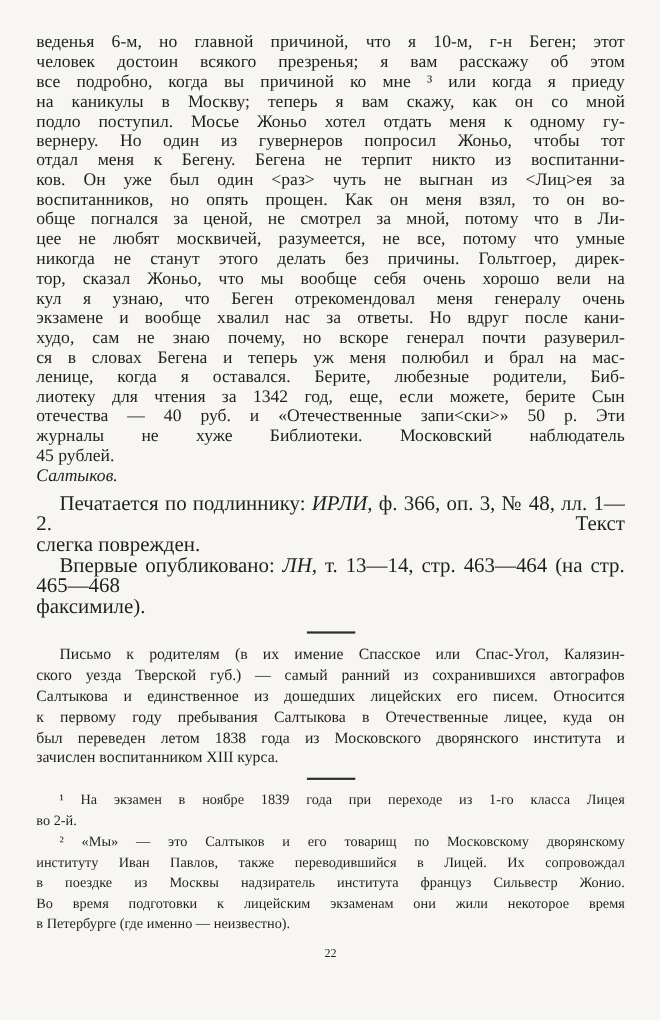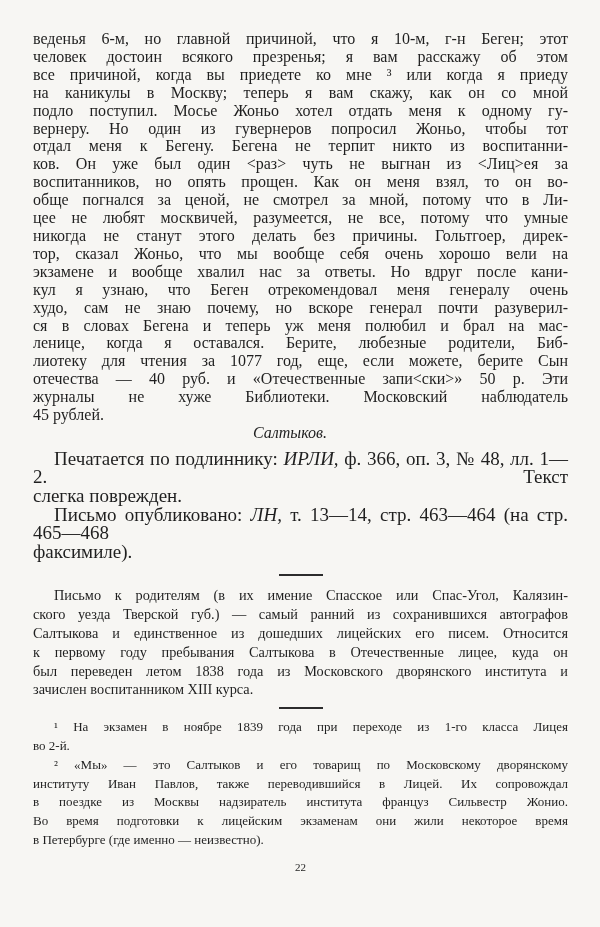--- a/index.html
+++ b/index.html
@@ -37,21 +37,21 @@
   }
   .closing-line {
     font-size: 16px;
     line-height: 17.9px;
     margin-top: 5px;
     text-indent: 21px;
   }
   .signature-line {
     font-size: 16px;
     line-height: 17.9px;
-    text-align: center;
+    text-align: left;
     padding-right: 21px;
     font-style: italic;
   }
   .imprint {
     margin-top: 8px;
     font-size: 19px;
     line-height: 18.6px;
   }
   .em { font-style: italic; }
   .rule {
@@ -79,52 +79,52 @@
   }
 </style>
 </head>
 <body>
 
 <div class="page">
 
   <div class="letter-body">
       <div class="tline">веденья 6-м, но главной причиной, что я 10-м, г-н Беген; этот</div>
       <div class="tline">человек достоин всякого презренья; я вам расскажу об этом</div>
-      <div class="tline">все причиной, когда вы приедете ко мне ³ или когда я приеду</div>
+      <div class="tline">все подробно, когда вы причиной ко мне ³ или когда я приеду</div>
       <div class="tline">на каникулы в Москву; теперь я вам скажу, как он со мной</div>
       <div class="tline">подло поступил. Мосье Жоньо хотел отдать меня к одному гу-</div>
       <div class="tline">вернеру. Но один из гувернеров попросил Жоньо, чтобы тот</div>
       <div class="tline">отдал меня к Бегену. Бегена не терпит никто из воспитанни-</div>
       <div class="tline">ков. Он уже был один &lt;раз&gt; чуть не выгнан из &lt;Лиц&gt;ея за</div>
       <div class="tline">воспитанников, но опять прощен. Как он меня взял, то он во-</div>
       <div class="tline">обще погнался за ценой, не смотрел за мной, потому что в Ли-</div>
       <div class="tline">цее не любят москвичей, разумеется, не все, потому что умные</div>
       <div class="tline">никогда не станут этого делать без причины. Гольтгоер, дирек-</div>
       <div class="tline">тор, сказал Жоньо, что мы вообще себя очень хорошо вели на</div>
+      <div class="tline">кул я узнаю, что Беген отрекомендовал меня генералу очень</div>
       <div class="tline">экзамене и вообще хвалил нас за ответы. Но вдруг после кани-</div>
-      <div class="tline">кул я узнаю, что Беген отрекомендовал меня генералу очень</div>
       <div class="tline">худо, сам не знаю почему, но вскоре генерал почти разуверил-</div>
       <div class="tline">ся в словах Бегена и теперь уж меня полюбил и брал на мас-</div>
       <div class="tline">ленице, когда я оставался. Берите, любезные родители, Биб-</div>
-      <div class="tline">лиотеку для чтения за 1077 год, еще, если можете, берите Сын</div>
+      <div class="tline">лиотеку для чтения за 1342 год, еще, если можете, берите Сын</div>
       <div class="tline">отечества — 40 руб. и «Отечественные запи&lt;ски&gt;» 50 р. Эти</div>
       <div class="tline">журналы не хуже Библиотеки. Московский наблюдатель</div>
       <div class="tline last">45 рублей.</div>
     </div>
 
 
   <div class="signature-line">Салтыков.</div>
 
   <div class="imprint">
     <div class="tline ind">
       <span>Печатается по подлиннику: </span><span class="em">ИРЛИ,</span><span> ф. 366, оп. 3, № 48, лл. 1—2. Текст</span>
     </div>
     <div class="tline last">слегка поврежден.</div>
     <div class="tline ind">
-      <span>Письмо опубликовано: </span><span class="em">ЛН,</span><span> т. 13—14, стр. 463—464 (на стр. 465—468</span>
+      <span>Впервые опубликовано: </span><span class="em">ЛН,</span><span> т. 13—14, стр. 463—464 (на стр. 465—468</span>
     </div>
     <div class="tline last">факсимиле).</div>
   </div>
 
   <div class="rule rule-1"></div>
 
   <div class="commentary">
       <div class="tline ind">Письмо к родителям (в их имение Спасское или Спас-Угол, Калязин-</div>
       <div class="tline">ского уезда Тверской губ.) — самый ранний из сохранившихся автографов</div>
       <div class="tline">Салтыкова и единственное из дошедших лицейских его писем. Относится</div>

